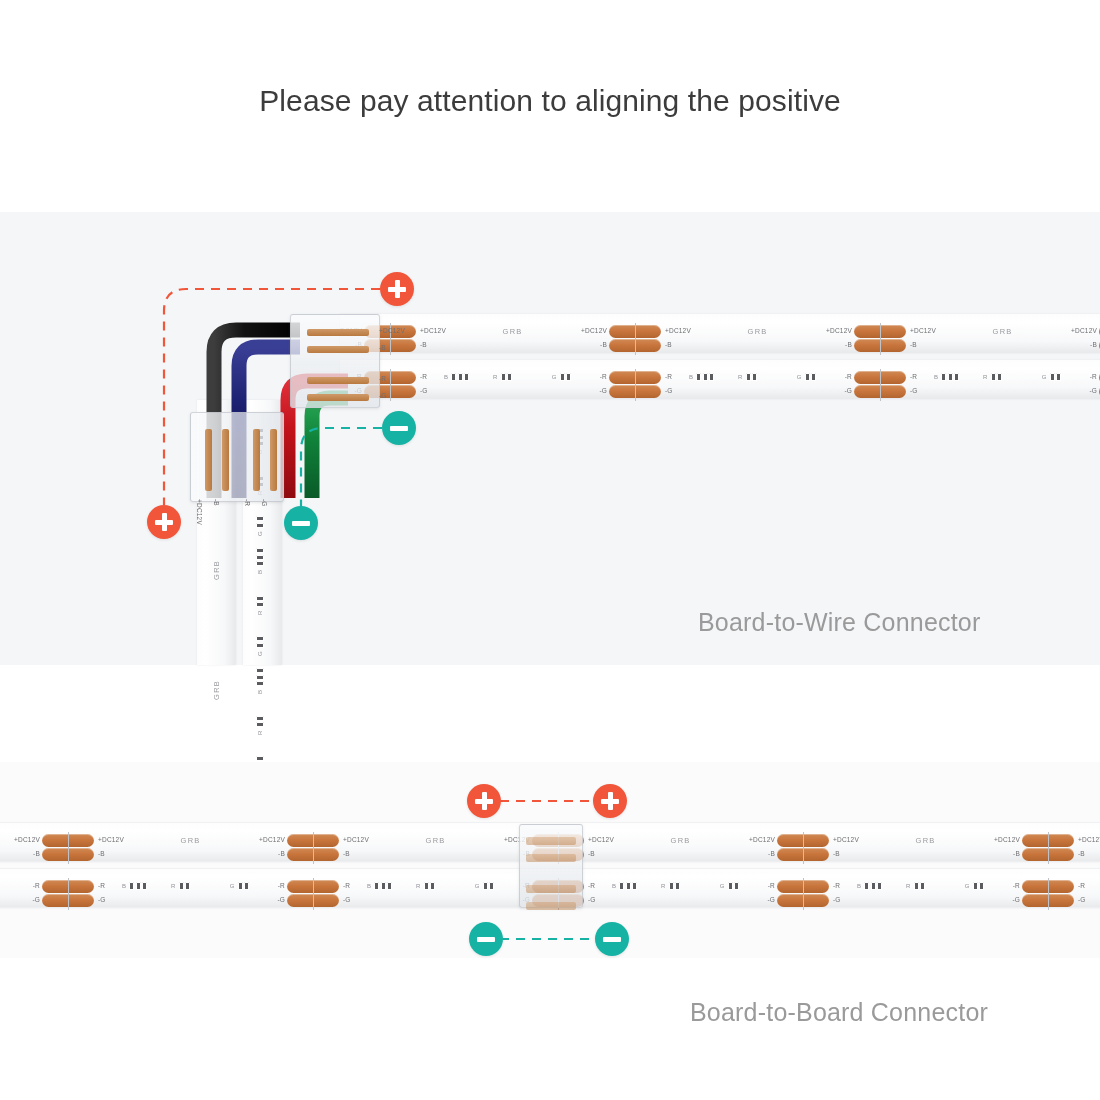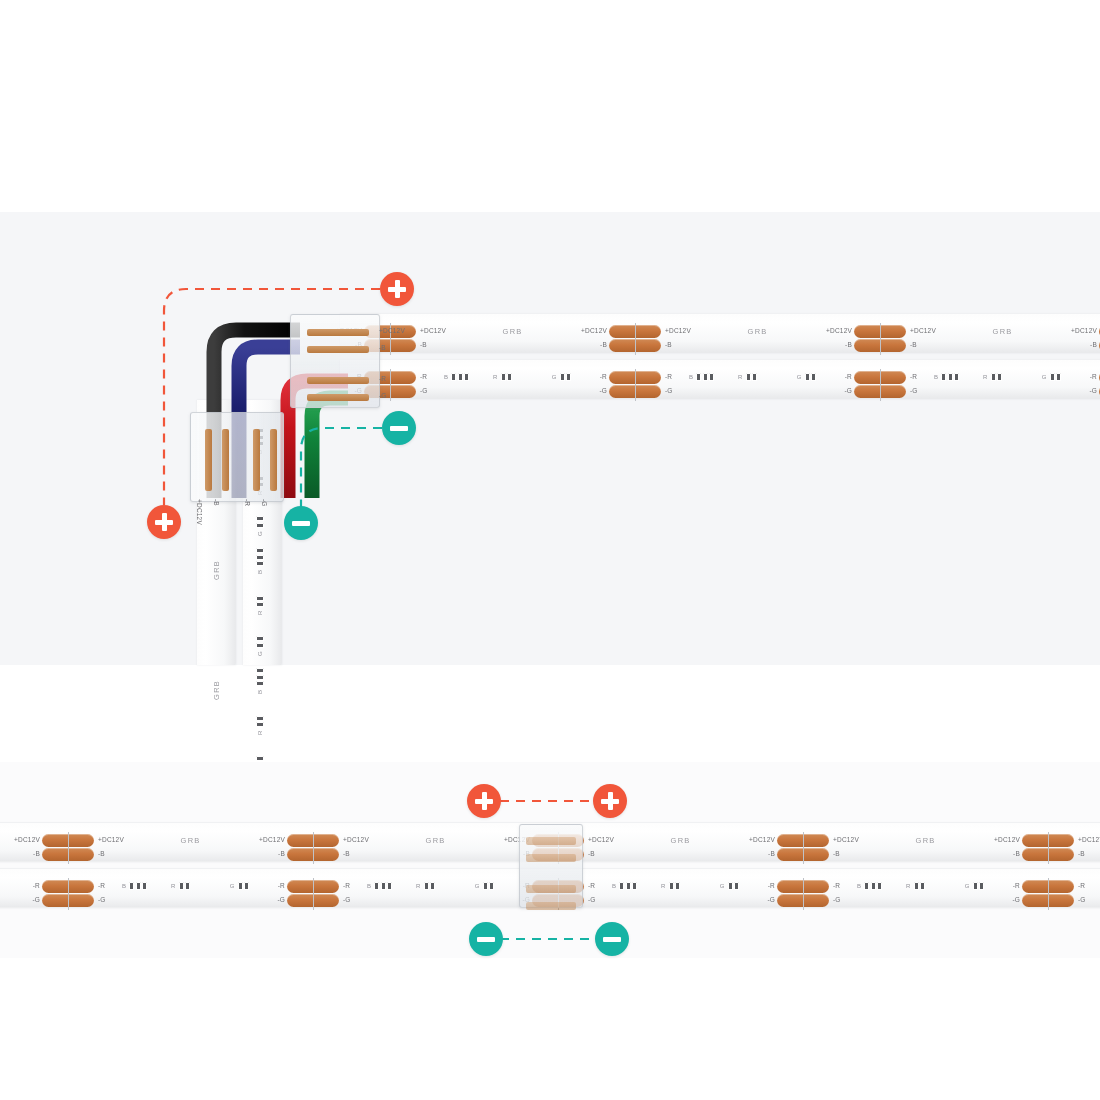--- a/index.html
+++ b/index.html
@@ -110,20 +110,21 @@
     border-radius:2px;
   }
   .contact.v{background:linear-gradient(to right,#cf9a68,#b9793f);}
 </style>
 </head>
 <body>
 
 <div class="stage">
 
   <div class="heading">
+    <span>Please pay attention to aligning the positive</span>
   </div>
 
   <div class="panel" id="panel-top"></div>
 
   <div class="strip h" id="strip-top-h" style="left:340px;top:313px;width:770px;">
       <div class="row upper"></div>
       <div class="row lower"></div>
       <div class="pad" style="left: 24px; top: 12px;"></div>
       <div class="cutline" style="left: 50px; top: 10px; height: 18px;"></div>
       <div class="padlabel l" style="top: 14px; left: -10px; width: 32px;">+DC12V</div>
@@ -545,14 +546,16 @@
     <span class="bar hb"></span>
     <span class="bar vb"></span>
   </div>
   <div class="badge minus" style="left:469px;top:922px;">
     <span class="bar hb"></span>
   </div>
   <div class="badge minus" style="left:595px;top:922px;">
     <span class="bar hb"></span>
   </div>
 
+  <div class="caption" id="caption-wire">Board-to-Wire Connector</div>
+  <div class="caption" id="caption-board">Board-to-Board Connector</div>
 
 </div>
 
 </body></html>

